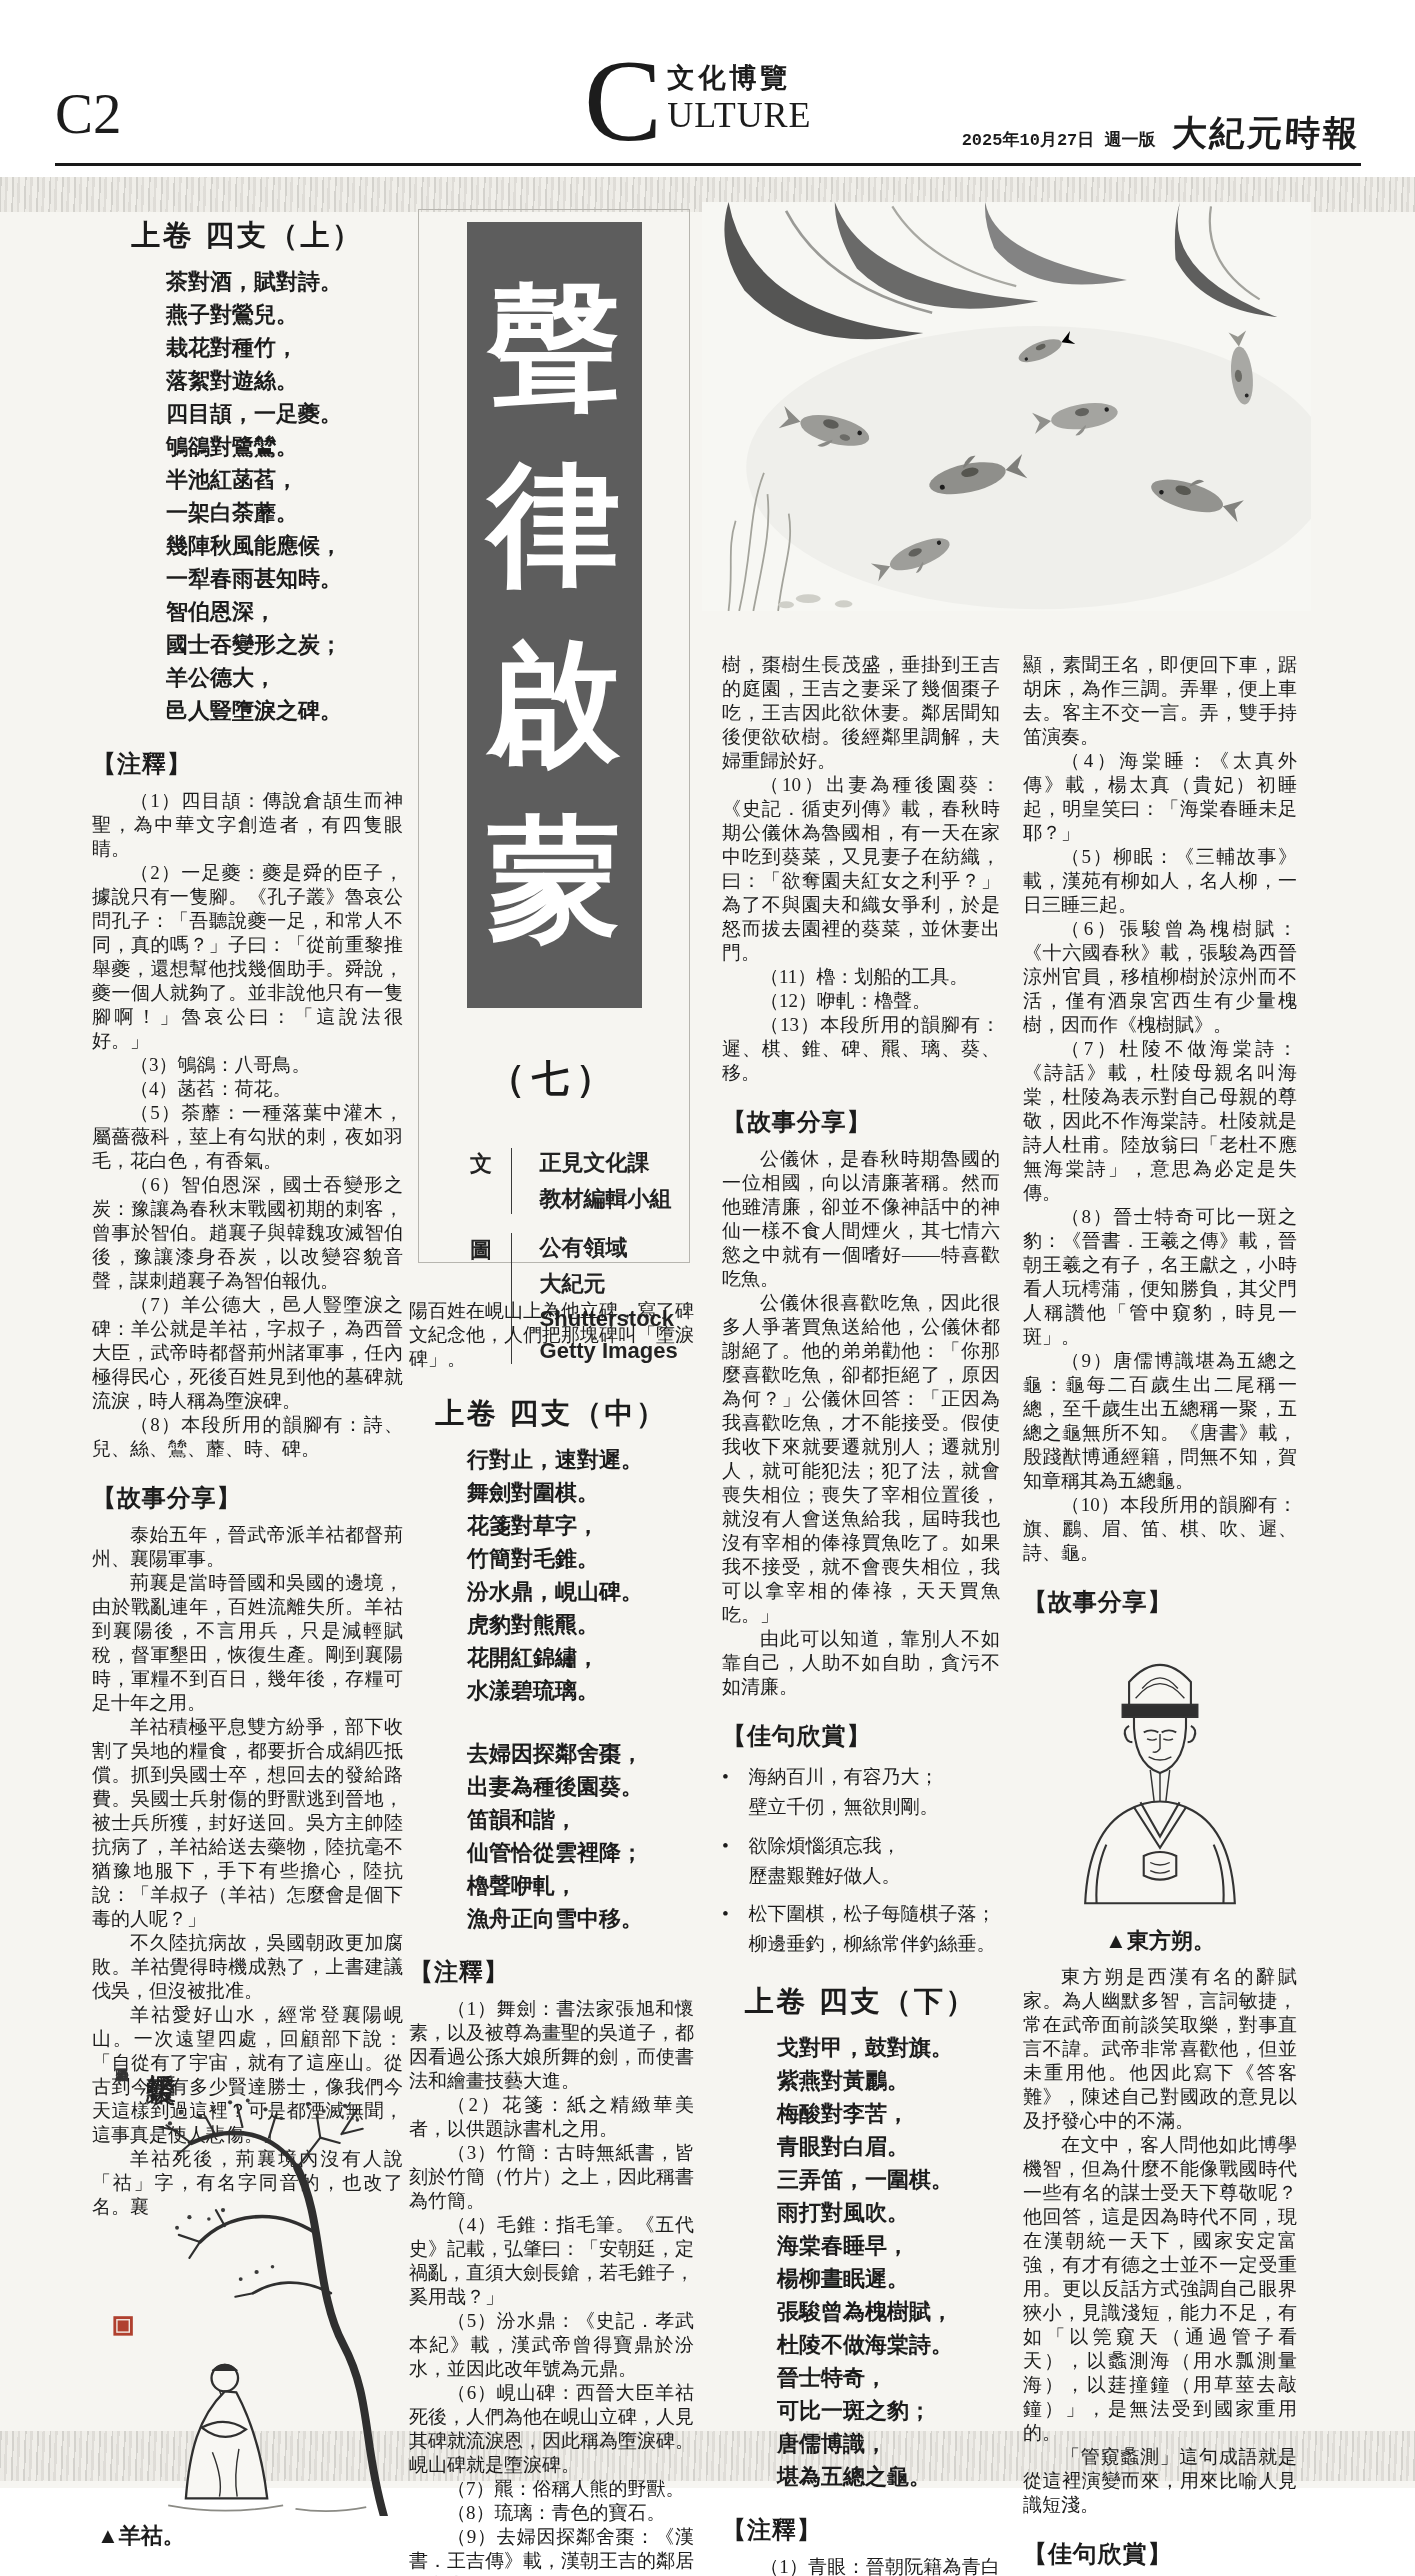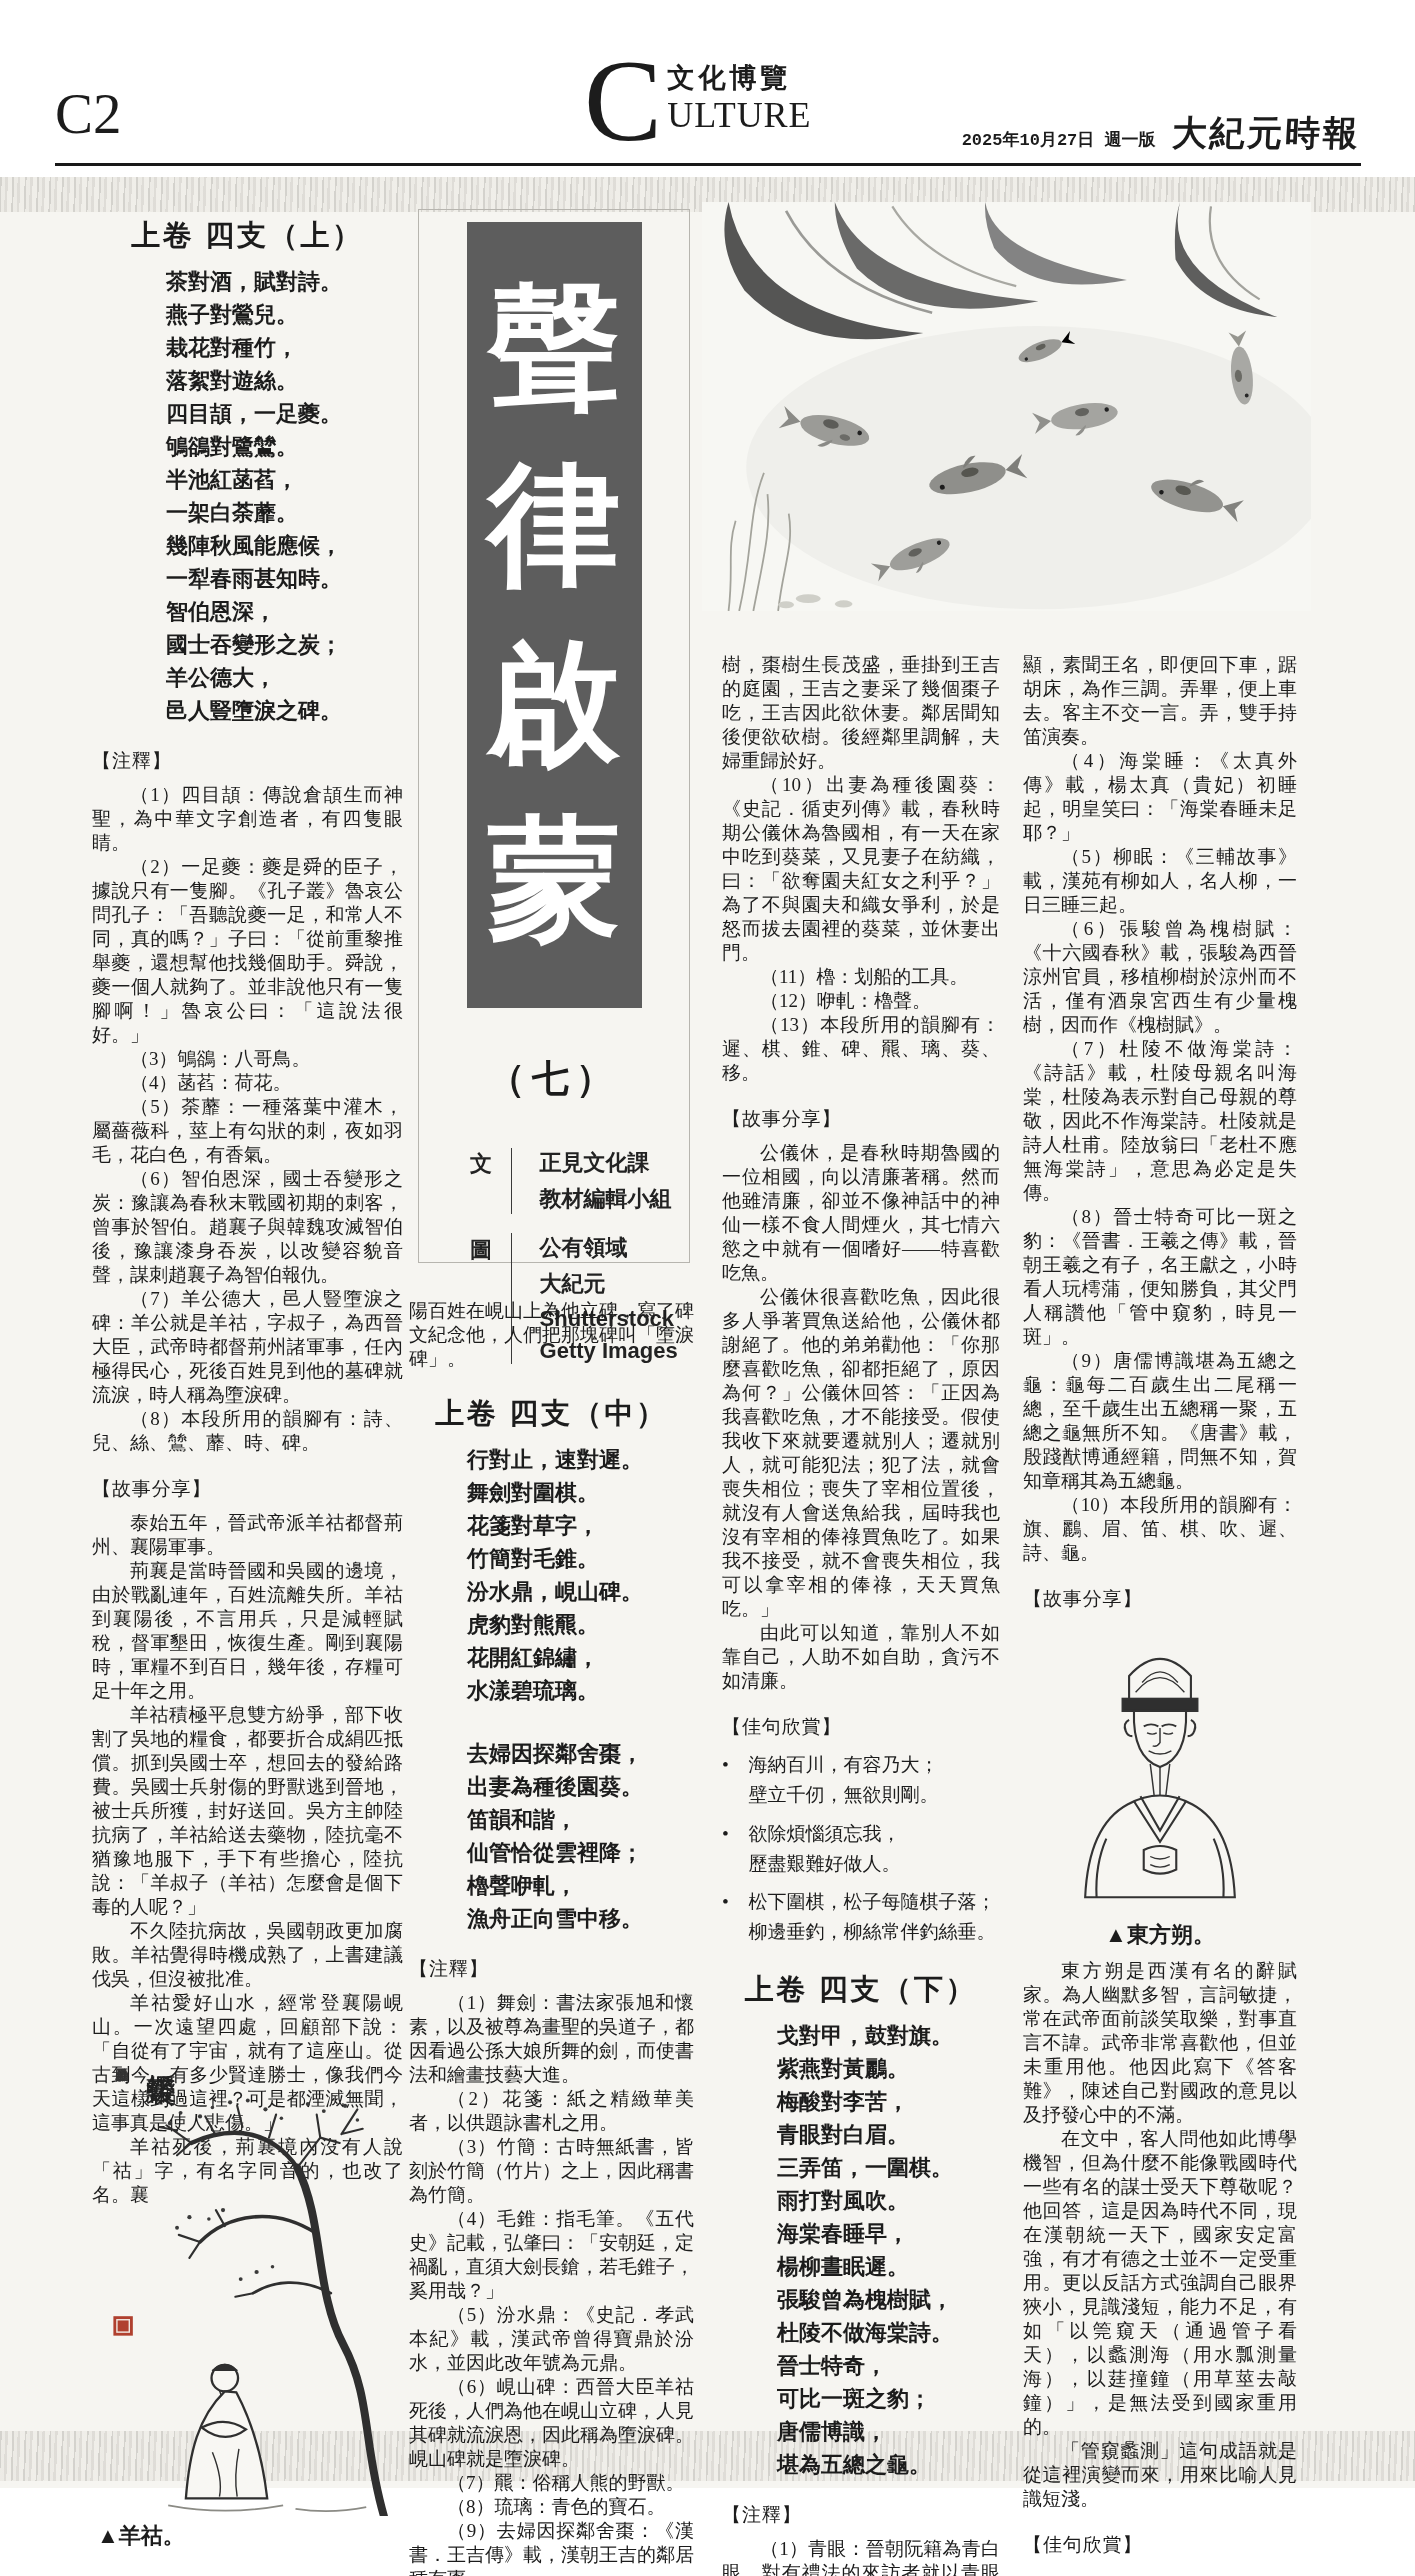--- a/index.html
+++ b/index.html
@@ -19,21 +19,21 @@
   
   .paper{position:absolute;left:0;top:177px;width:1415px;height:2311px;background:#f6f5f1;}
   .band{position:absolute;left:0;width:1415px;opacity:.6;
         background:repeating-linear-gradient(92deg,#bdbbb5 0 1.8px,#e6e4de 1.8px 5.3px,#cfccc6 5.3px 8px,#eceae4 8px 12.4px);}
   .band-top{top:177px;height:35px;}
   .band-bottom{top:2431px;height:50px;}
   
   .col{position:absolute;font-size:19px;line-height:24px;text-align:justify;}
   .para{text-indent:2em;margin:0;}
   .lead{text-indent:0;margin:0;}
-  .hd{font-family:"Liberation Sans","DejaVu Sans",sans-serif;font-size:19px;font-weight:400;
+  .hd{font-family:"Liberation Sans","DejaVu Sans",sans-serif;font-size:24px;font-weight:700;
       margin:23px 0 10.6px;line-height:1.2;text-indent:0;letter-spacing:0.9px;}
   .sec-title{font-family:"Liberation Sans","DejaVu Sans",sans-serif;font-size:29px;font-weight:700;
       text-align:center;letter-spacing:2.7px;margin:30px 0 17.7px;}
   .poem{font-family:"Liberation Sans","DejaVu Sans",sans-serif;font-size:22px;font-weight:700;
       line-height:33px;text-align:left;}
   .poem-gap{height:30px;}
   .p1 .poem{padding-left:74px;} .p2 .poem{padding-left:58px;} .p3 .poem{padding-left:55px;}
   .caption{font-family:"Liberation Sans","DejaVu Sans",sans-serif;font-size:22px;font-weight:700;text-indent:0;}
   
   .quote{display:flex;margin:3.5px 0 8.8px;text-align:left;}

